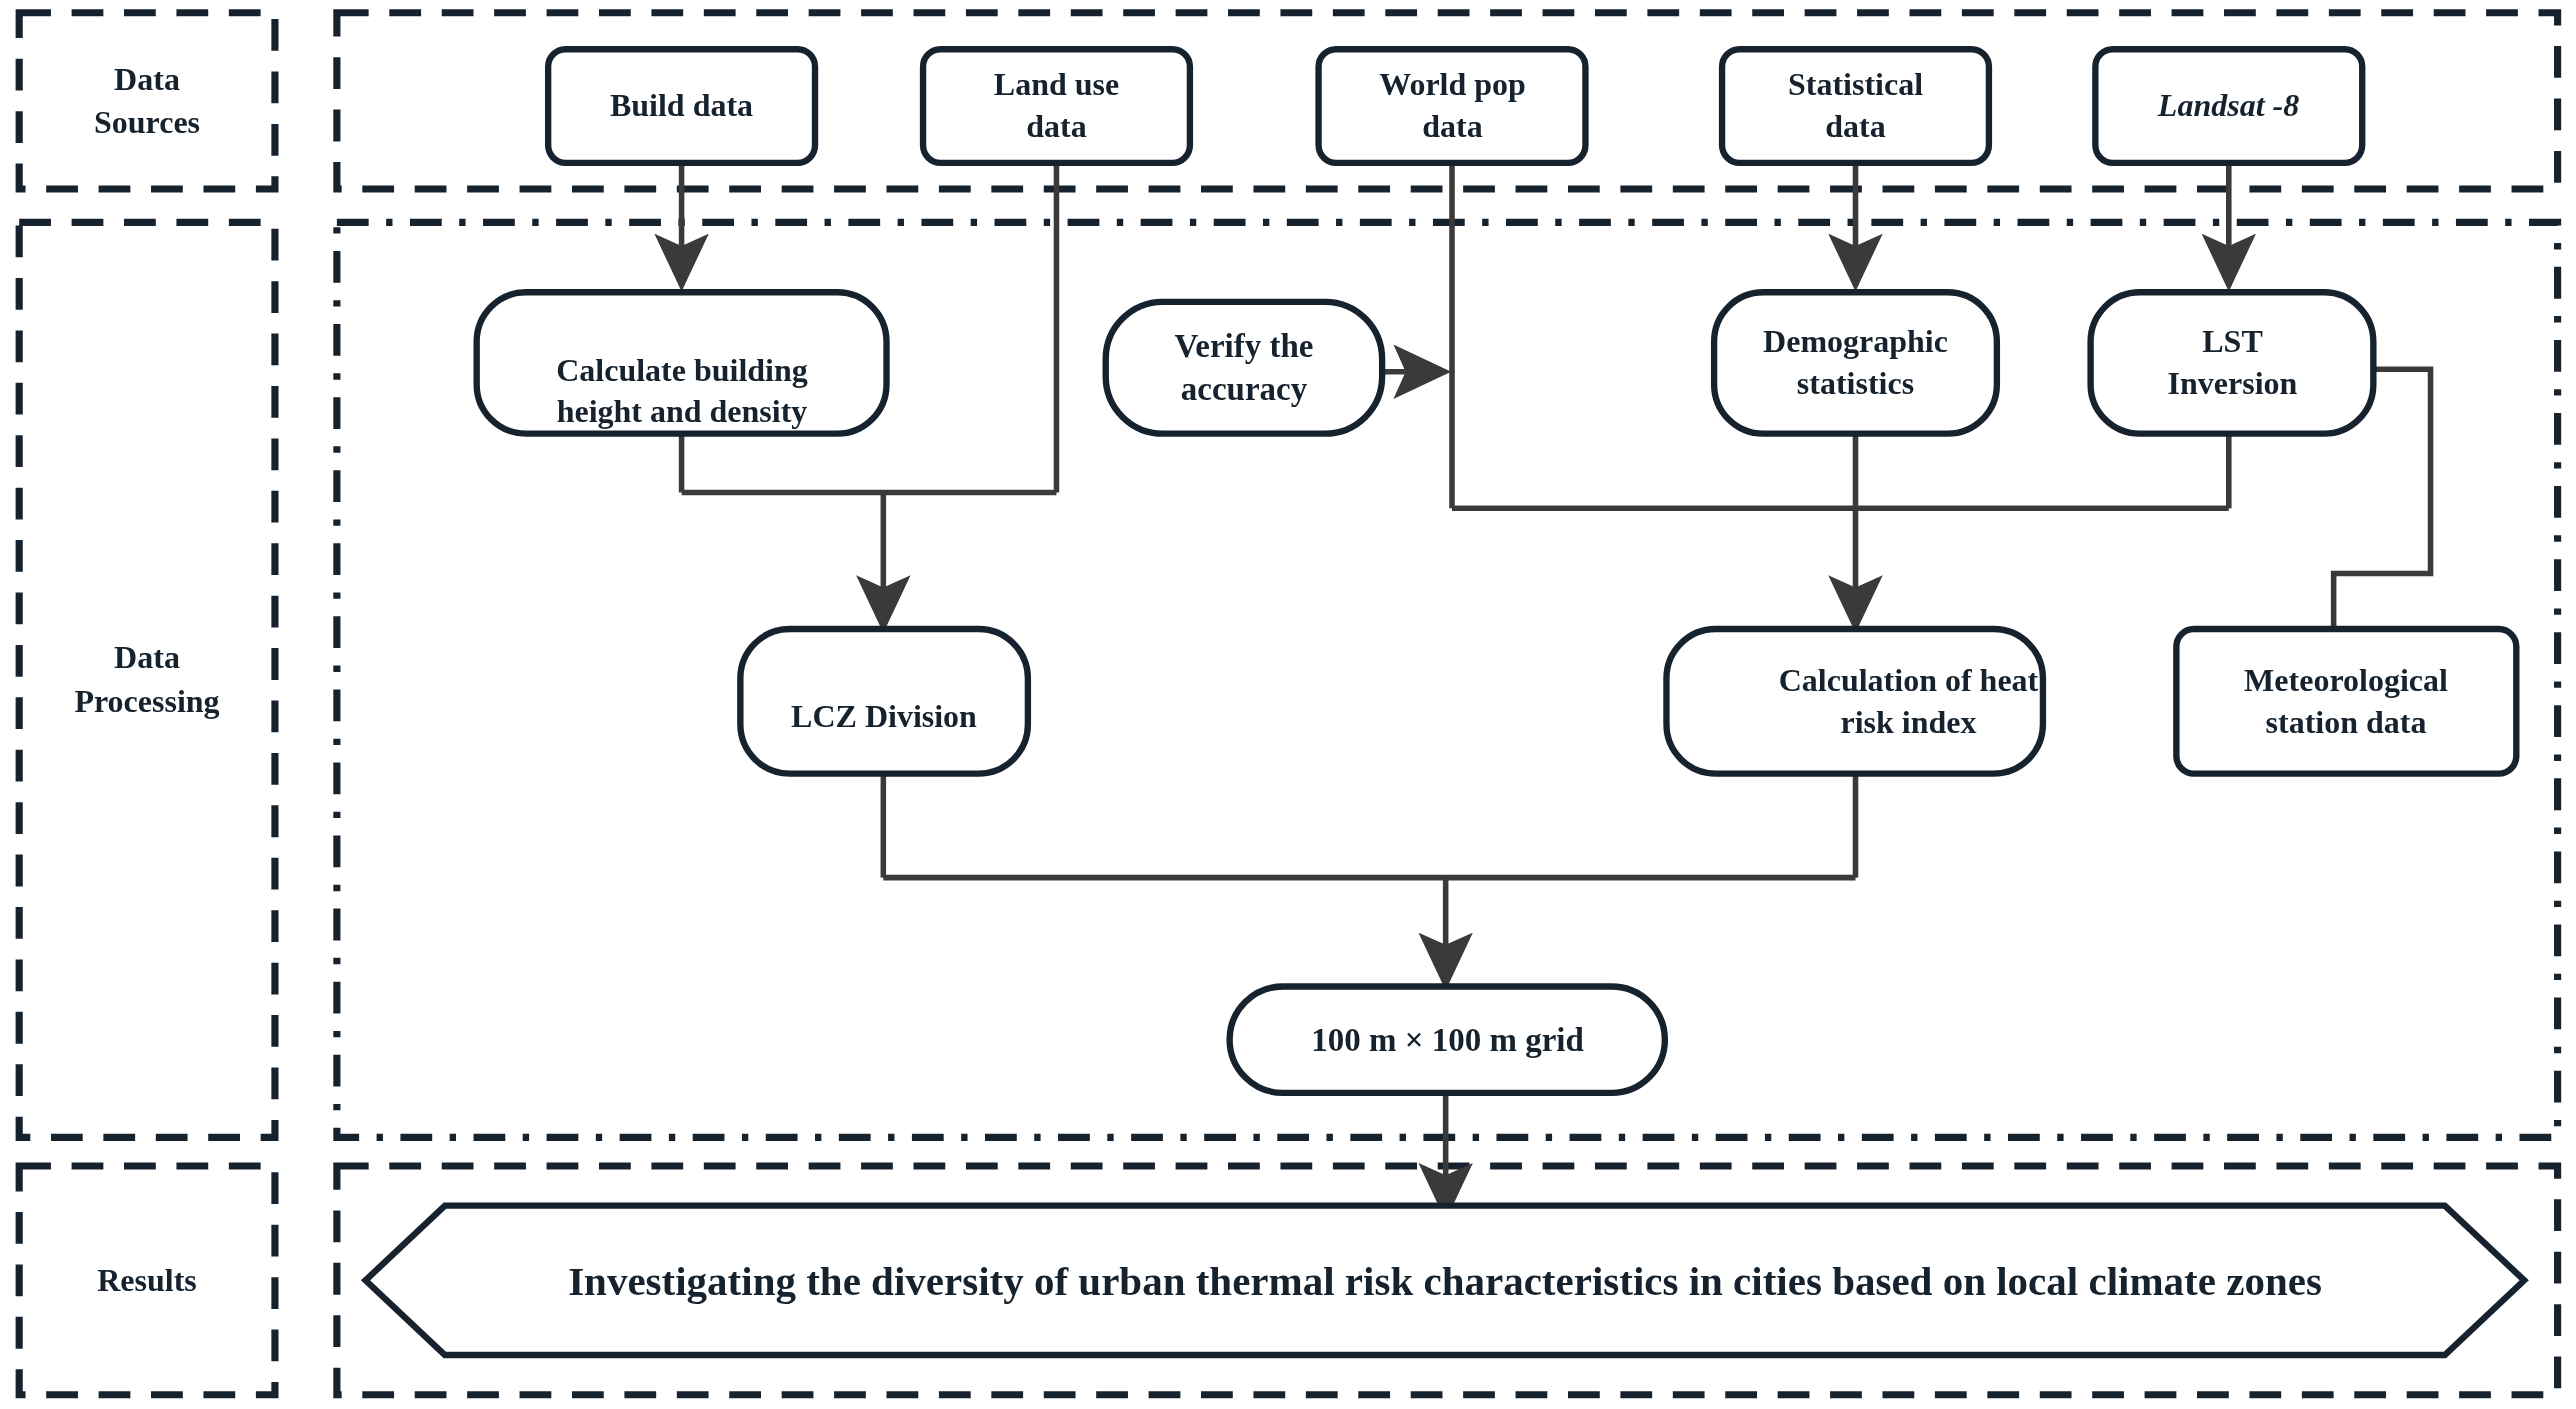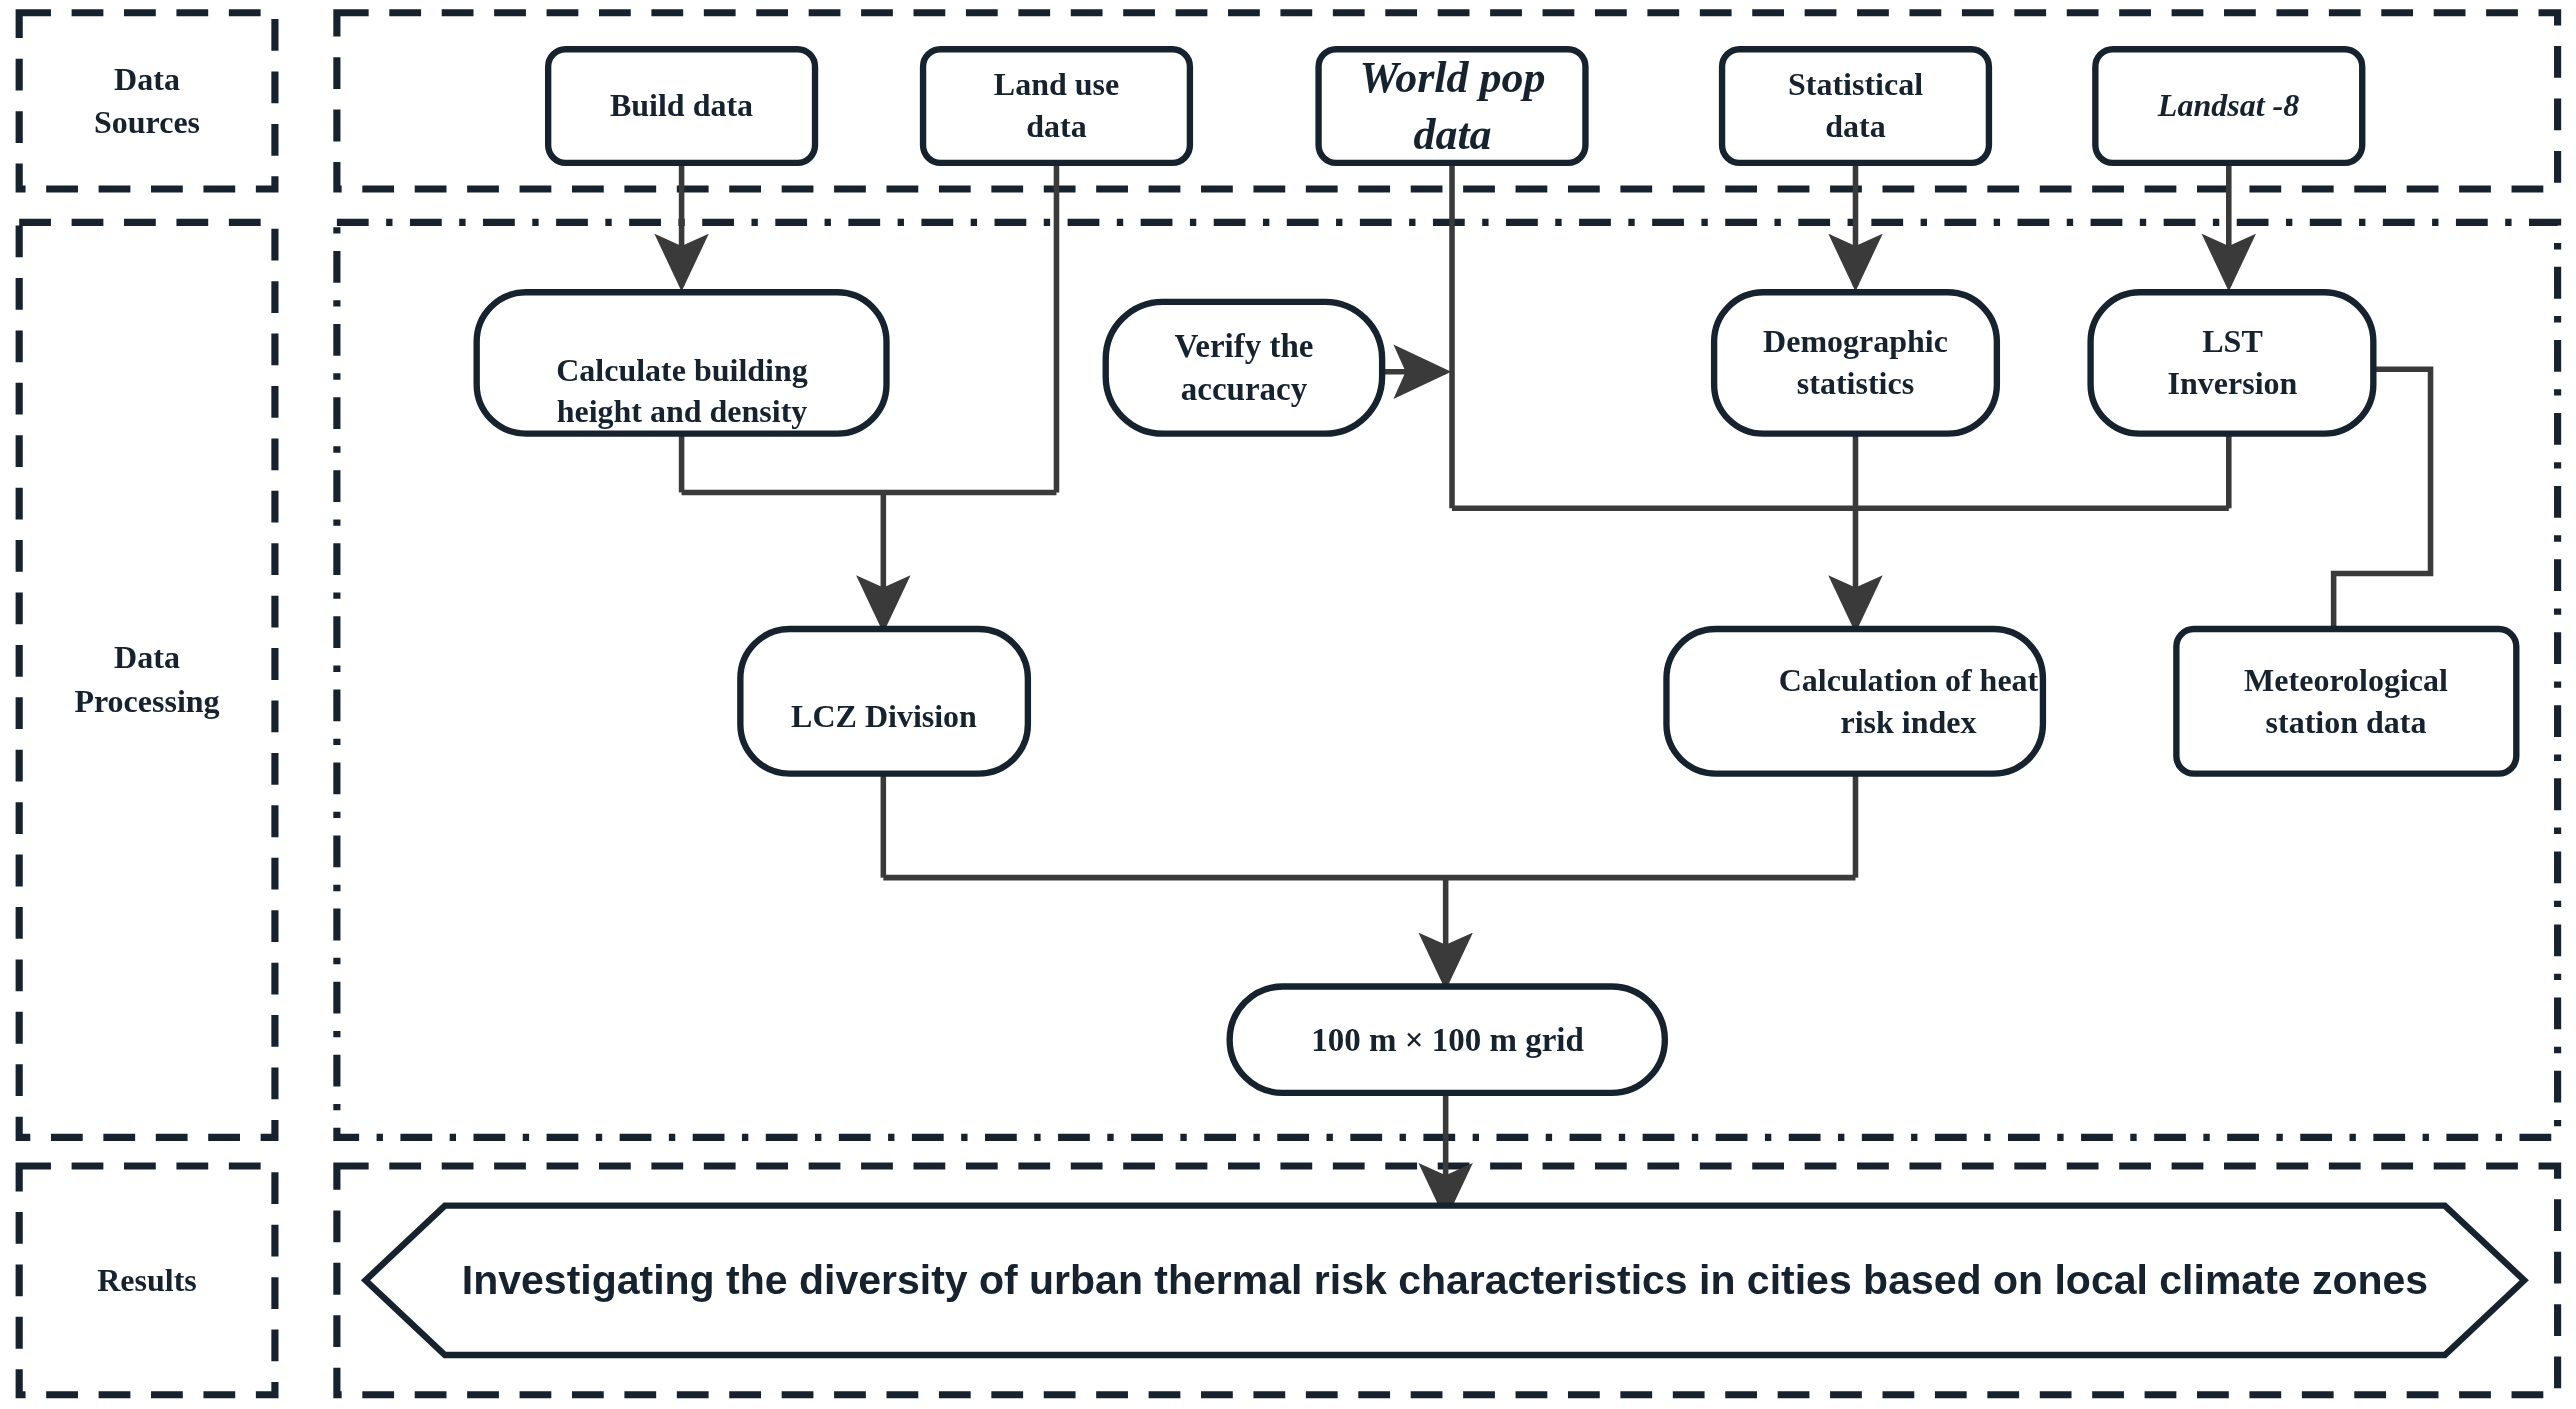--- a/index.html
+++ b/index.html
@@ -13,21 +13,21 @@
     font-family:"Liberation Serif", serif;
   }
   .node-text{
     position:absolute;display:flex;align-items:center;justify-content:center;
     text-align:center;font-weight:bold;color:#16222e;line-height:1.3;
     font-family:"Liberation Serif", serif;pointer-events:none;
   }
   .banner-text{
     position:absolute;display:flex;align-items:center;justify-content:center;
     text-align:center;font-weight:bold;color:#16222e;
-    font-family:Liberation Sans, sans-serif;
+    font-family:Liberation Serif, serif;
   }
 </style>
 </head>
 <body>
 
 <div id="stage">
 
   <svg id="flow" viewBox="0 0 3243 1774">
     <defs>
       <marker id="ah" markerWidth="11" markerHeight="11" refX="9.4" refY="5.5" orient="auto" markerUnits="strokeWidth">
@@ -135,21 +135,21 @@
     <span>Build data</span>
   </div>
 
   <div class="node-text" style="left:923px;top:49px;width:267px;height:114px;font-size:32px;">
     <span>
       <span>Land use</span><br>
       <span>data</span>
     </span>
   </div>
 
-  <div class="node-text" style="left:1319px;top:49px;width:267px;height:114px;font-size:44px;font-style:italic;">
+  <div class="node-text" style="left:1319px;top:49px;width:267px;height:114px;font-size:32px;">
     <span>
       <span>World pop</span><br>
       <span>data</span>
     </span>
   </div>
 
   <div class="node-text" style="left:1722px;top:49px;width:267px;height:114px;font-size:32px;">
     <span>
       <span>Statistical</span><br>
       <span>data</span>

